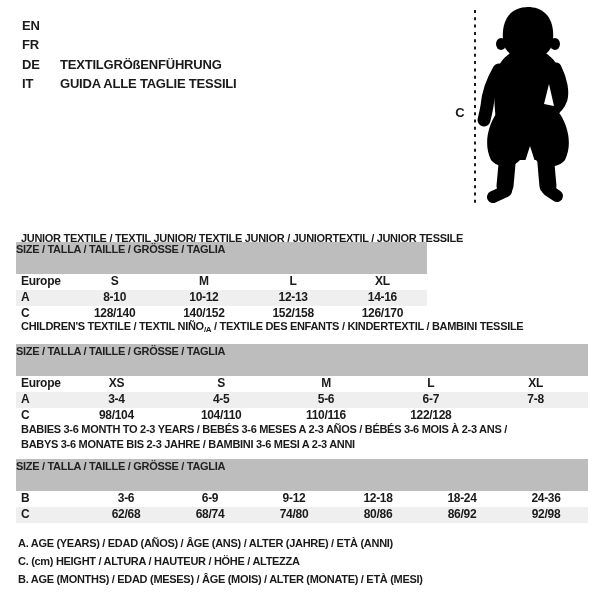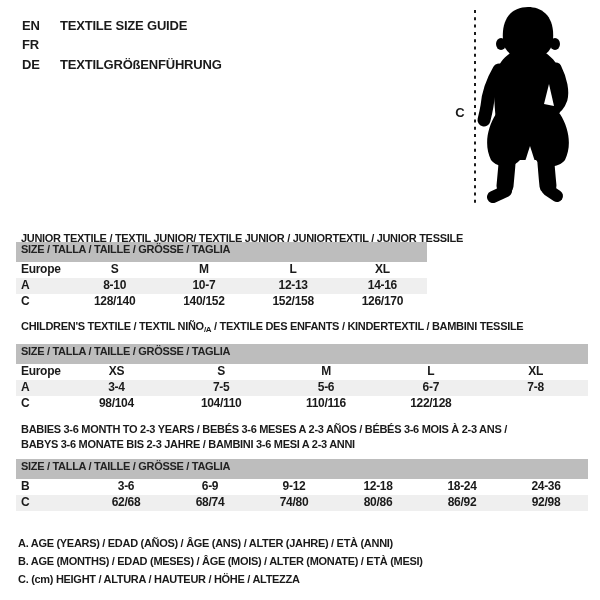--- a/index.html
+++ b/index.html
@@ -16,21 +16,21 @@
   .lang-label{white-space:nowrap;}
   
   .figure{left:440px;top:0;width:160px;height:215px;}
   .figure svg{display:block;}
   .height-label{position:absolute;left:10px;top:105px;width:20px;text-align:center;font-size:13px;font-weight:700;}
   
   .sec-title{font-size:11px;font-weight:700;letter-spacing:-0.3px;white-space:nowrap;line-height:12px;left:21px;}
   .sub{font-size:8px;position:relative;top:2px;}
   
   .tbl{left:16px;}
-  .bar{height:20px;line-height:15px;background:var(--bar,#bdbdbd);padding-left:5px;
+  .bar{height:32px;line-height:15px;background:var(--bar,#bdbdbd);
        font-size:11px;font-weight:700;letter-spacing:-0.3px;color:#222;box-sizing:border-box;}
   .row{display:grid;height:16px;line-height:15px;font-size:12px;font-weight:700;letter-spacing:-0.3px;}
   .row.shaded{background:var(--shade,#efefef);}
   .lbl{padding-left:5px;text-align:left;}
   .cell{text-align:center;}
   .junior{width:411px;}
   .junior .row{grid-template-columns:54px repeat(4,1fr);}
   .children{width:572px;}
   .children .row{grid-template-columns:48px repeat(5,1fr);}
   .babies{width:572px;}
@@ -39,28 +39,31 @@
   .legend{left:18px;top:534px;}
   .legend-line{height:18.2px;line-height:18.2px;font-size:11px;font-weight:700;letter-spacing:-0.3px;white-space:nowrap;}
   .nowrap{white-space:nowrap;}
 </style>
 </head>
 <body>
 
 <div class="abs lang-block">
   <div class="lang-row">
       <span class="lang-code">EN</span>
-      <span class="lang-label">TEXTILE SIZE GUIDE</span>
     </div>
   <div class="lang-row">
       <span class="lang-code">FR</span>
     </div>
   <div class="lang-row">
       <span class="lang-code">DE</span>
       <span class="lang-label">TEXTILGRÖßENFÜHRUNG</span>
+    </div>
+  <div class="lang-row">
+      <span class="lang-code">IT</span>
+      <span class="lang-label">GUIDA ALLE TAGLIE TESSILI</span>
     </div>
 </div>
 
 <div class="abs figure">
   <span class="height-label">C</span>
   <svg viewBox="0 0 160 215" width="160" height="215">
     <line x1="35" y1="10" x2="35" y2="204" stroke="#1a1a1a" stroke-width="2" stroke-dasharray="3 4.3"></line>
     <g fill="#000000">
       <ellipse cx="61" cy="44" rx="5" ry="6"></ellipse>
       <ellipse cx="115" cy="44" rx="5" ry="6"></ellipse>
@@ -85,21 +88,21 @@
   <div class="row">
       <span class="lbl">Europe</span>
       <span class="cell">S</span>
       <span class="cell">M</span>
       <span class="cell">L</span>
       <span class="cell">XL</span>
     </div>
   <div class="row shaded">
       <span class="lbl">A</span>
       <span class="cell">8-10</span>
-      <span class="cell">10-7</span>
+      <span class="cell">10-12</span>
       <span class="cell">12-13</span>
       <span class="cell">14-16</span>
     </div>
   <div class="row">
       <span class="lbl">C</span>
       <span class="cell">128/140</span>
       <span class="cell">140/152</span>
       <span class="cell">152/158</span>
       <span class="cell">126/170</span>
     </div>
@@ -112,21 +115,21 @@
       <span class="lbl">Europe</span>
       <span class="cell">XS</span>
       <span class="cell">S</span>
       <span class="cell">M</span>
       <span class="cell">L</span>
       <span class="cell">XL</span>
     </div>
   <div class="row shaded">
       <span class="lbl">A</span>
       <span class="cell">3-4</span>
-      <span class="cell">7-5</span>
+      <span class="cell">4-5</span>
       <span class="cell">5-6</span>
       <span class="cell">6-7</span>
       <span class="cell">7-8</span>
     </div>
   <div class="row">
       <span class="lbl">C</span>
       <span class="cell">98/104</span>
       <span class="cell">104/110</span>
       <span class="cell">110/116</span>
       <span class="cell">122/128</span>
@@ -154,15 +157,15 @@
       <span class="cell">68/74</span>
       <span class="cell">74/80</span>
       <span class="cell">80/86</span>
       <span class="cell">86/92</span>
       <span class="cell">92/98</span>
     </div>
 </div>
 
 <div class="abs legend">
   <div class="legend-line">A. AGE (YEARS) / EDAD (AÑOS) / ÂGE (ANS) / ALTER (JAHRE) / ETÀ (ANNI)</div>
+  <div class="legend-line">C. (cm) HEIGHT / ALTURA / HAUTEUR / HÖHE / ALTEZZA</div>
   <div class="legend-line">B. AGE (MONTHS) / EDAD (MESES) / ÂGE (MOIS) / ALTER (MONATE) / ETÀ (MESI)</div>
-  <div class="legend-line">C. (cm) HEIGHT / ALTURA / HAUTEUR / HÖHE / ALTEZZA</div>
 </div>
 
 </body></html>

